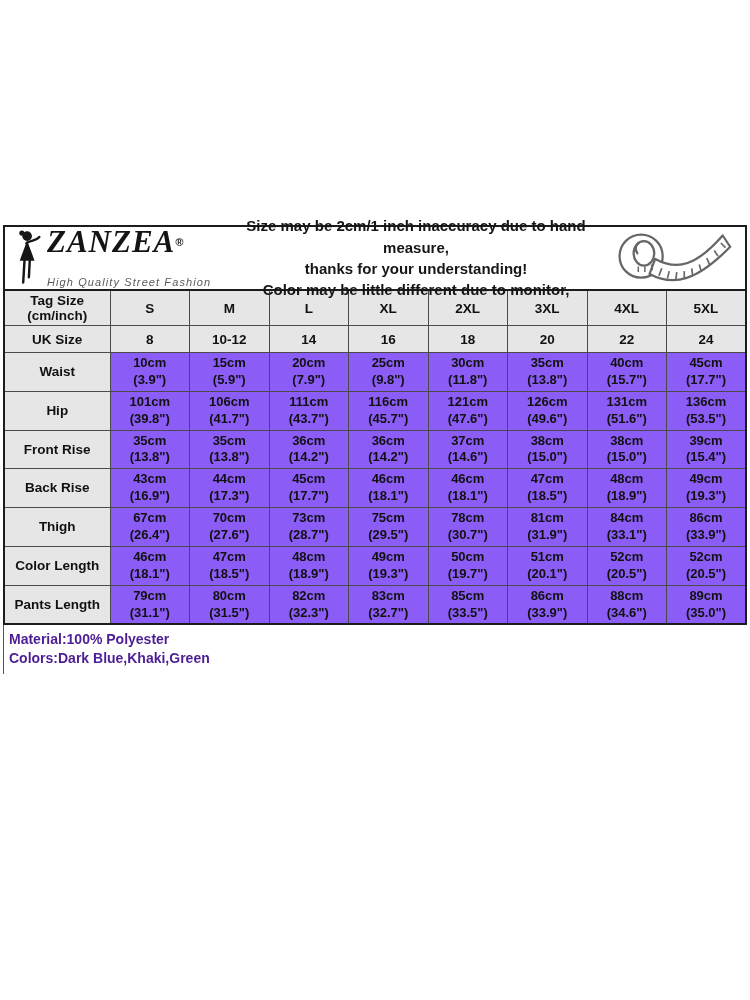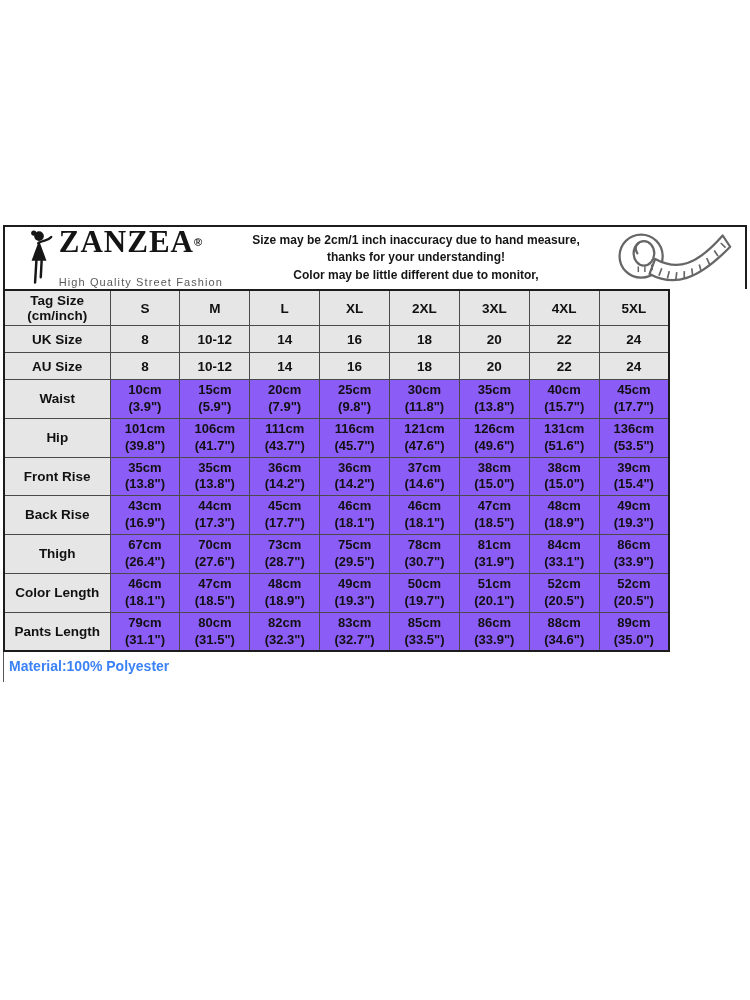--- a/index.html
+++ b/index.html
@@ -4,42 +4,42 @@
 <style>
   * { box-sizing: border-box; margin: 0; padding: 0; }
   html,body { width: 750px; height: 1000px; background: #ffffff; overflow: hidden;
               font-family: "Liberation Sans", "DejaVu Sans", sans-serif; color: #111; }
   .sheet { width: 750px; height: 1000px; padding-top: 225px; }
   .chart-wrap { margin: 0 3px; }
 
   
   .head-box { border: 2px solid #1c1c1c; border-bottom: none; height: 64px;
               display: flex; align-items: center; }
-  .brand { display: flex; align-items: center; padding-left: 20px; width: 218px; flex: none; }
+  .brand { display: flex; align-items: center; padding-left: 8px; width: 218px; flex: none; font-style: italic; }
   .brand-text { margin-left: 4px; }
   .brand-name { font-family: "Liberation Serif", "DejaVu Serif", serif; font-weight: bold;
                 font-size: 31px; letter-spacing: 1px; line-height: 0.9; color: #141414; }
   .brand-reg { font-size: 11px; vertical-align: super; font-weight: bold; }
   .brand-tagline { font-size: 11px; letter-spacing: 1.1px; color: #5a5a5a; margin-top: 20px; white-space: nowrap; }
-  .disclaimer { flex: 1; text-align: center; font-weight: bold; font-size: 12px; line-height: 1.42; color: #161616; }
+  .disclaimer { flex: 1; text-align: center; font-weight: bold; font-size: 15px; line-height: 1.42; color: #161616; }
   .tape { flex: none; width: 128px; margin-right: 8px; }
 
   
-  table.size { width: 667px; border-collapse: collapse; table-layout: fixed;
+  table.size { width: 744px; border-collapse: collapse; table-layout: fixed;
                border: 2px solid #1c1c1c; text-align: center; }
   table.size col.lab { width: 106px; }
   table.size th, table.size td { border: 1px solid #4a4a4a; font-size: 13px; font-weight: bold; padding: 2px 1px; }
   table.size th { background: #e6e6e6; font-size: 13.5px; }
   tr.hdr td { background: #e6e6e6; height: 27px; font-size: 13.5px; }
   tr.meas td { background: #8b5cf6; height: 38px; line-height: 1.3; }
   tr.meas th { line-height: 1.3; }
 
   
   .notes { border-left: 1px solid #555; padding: 5px 0 6px 5px; }
-  .note-line { font-size: 14px; font-weight: bold; line-height: 19px; color: #3b82f6; }
+  .note-line { font-size: 14px; font-weight: bold; line-height: 19px; color: #4c1d95; }
 
   svg .ln { stroke: #666; stroke-width: 2.4; fill: none; stroke-linecap: round; }
   svg .fl { fill: #161616; }
 </style>
 </head>
 <body>
 
 <div class="sheet">
   <div class="chart-wrap">
 
@@ -153,49 +153,20 @@
             <td>
               <div>20</div>
             </td>
             <td>
               <div>22</div>
             </td>
             <td>
               <div>24</div>
             </td>
           </tr>
-          <tr class="hdr">
-            <th>
-              <div>AU Size</div>
-            </th>
-            <td>
-              <div>8</div>
-            </td>
-            <td>
-              <div>10-12</div>
-            </td>
-            <td>
-              <div>14</div>
-            </td>
-            <td>
-              <div>16</div>
-            </td>
-            <td>
-              <div>18</div>
-            </td>
-            <td>
-              <div>20</div>
-            </td>
-            <td>
-              <div>22</div>
-            </td>
-            <td>
-              <div>24</div>
-            </td>
-          </tr>
           <tr class="meas">
             <th>
               <div>Waist</div>
             </th>
             <td>
               <div>10cm</div>
               <div>(3.9")</div>
             </td>
             <td>
               <div>15cm</div>
@@ -446,16 +417,17 @@
             <td>
               <div>89cm</div>
               <div>(35.0")</div>
             </td>
           </tr>
         </tbody>
     </table>
 
     <div class="notes">
       <div class="note-line">Material:100% Polyester</div>
+      <div class="note-line">Colors:Dark Blue,Khaki,Green</div>
     </div>
 
   </div>
 </div>
 
 </body></html>

